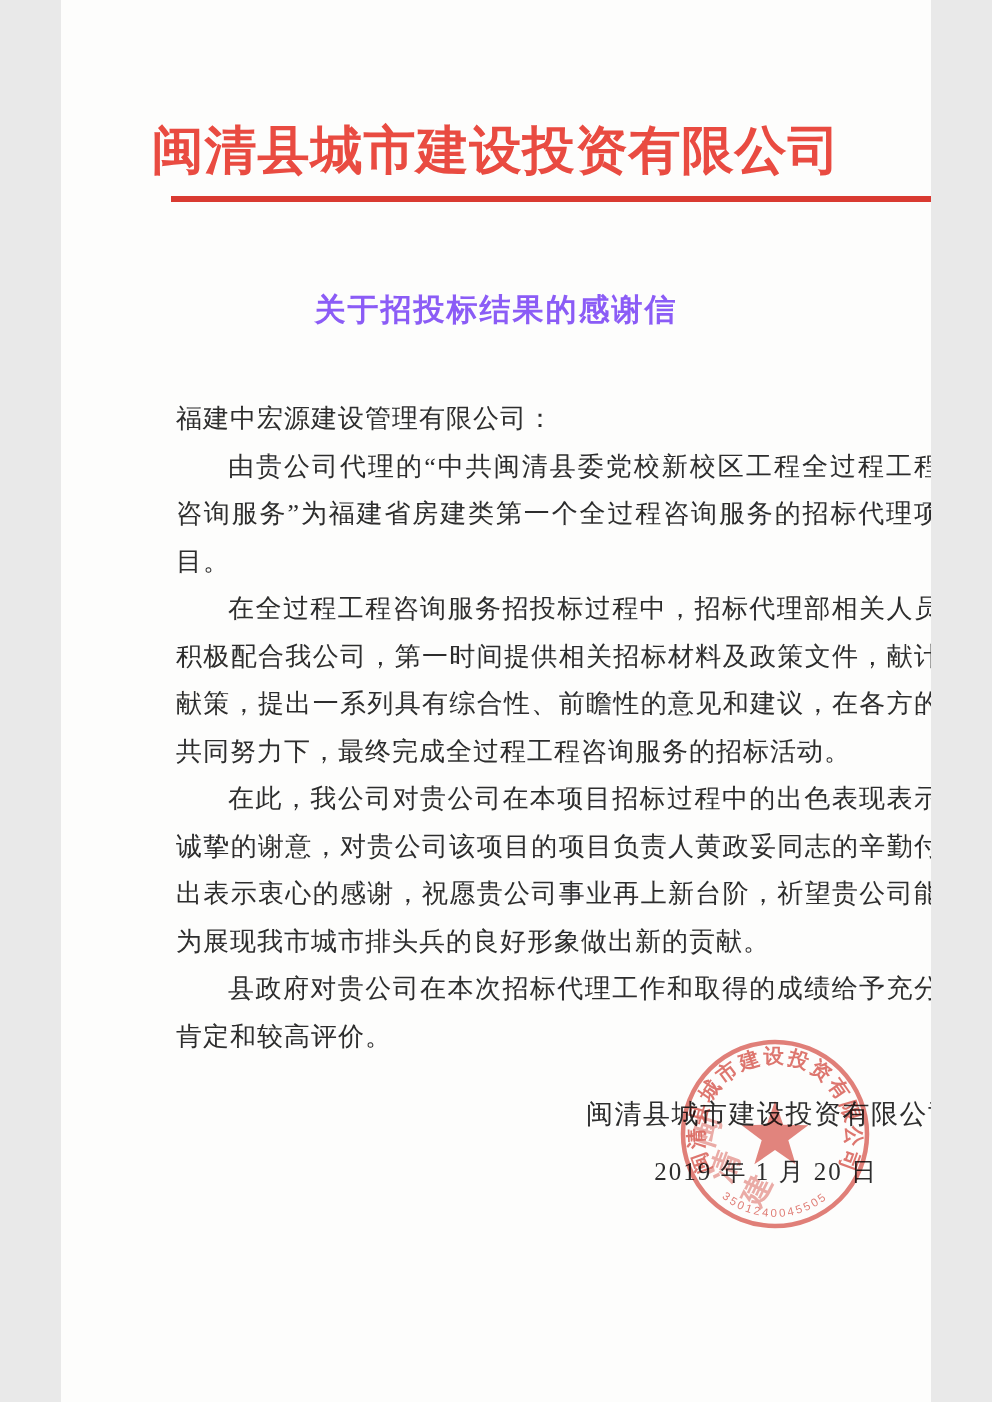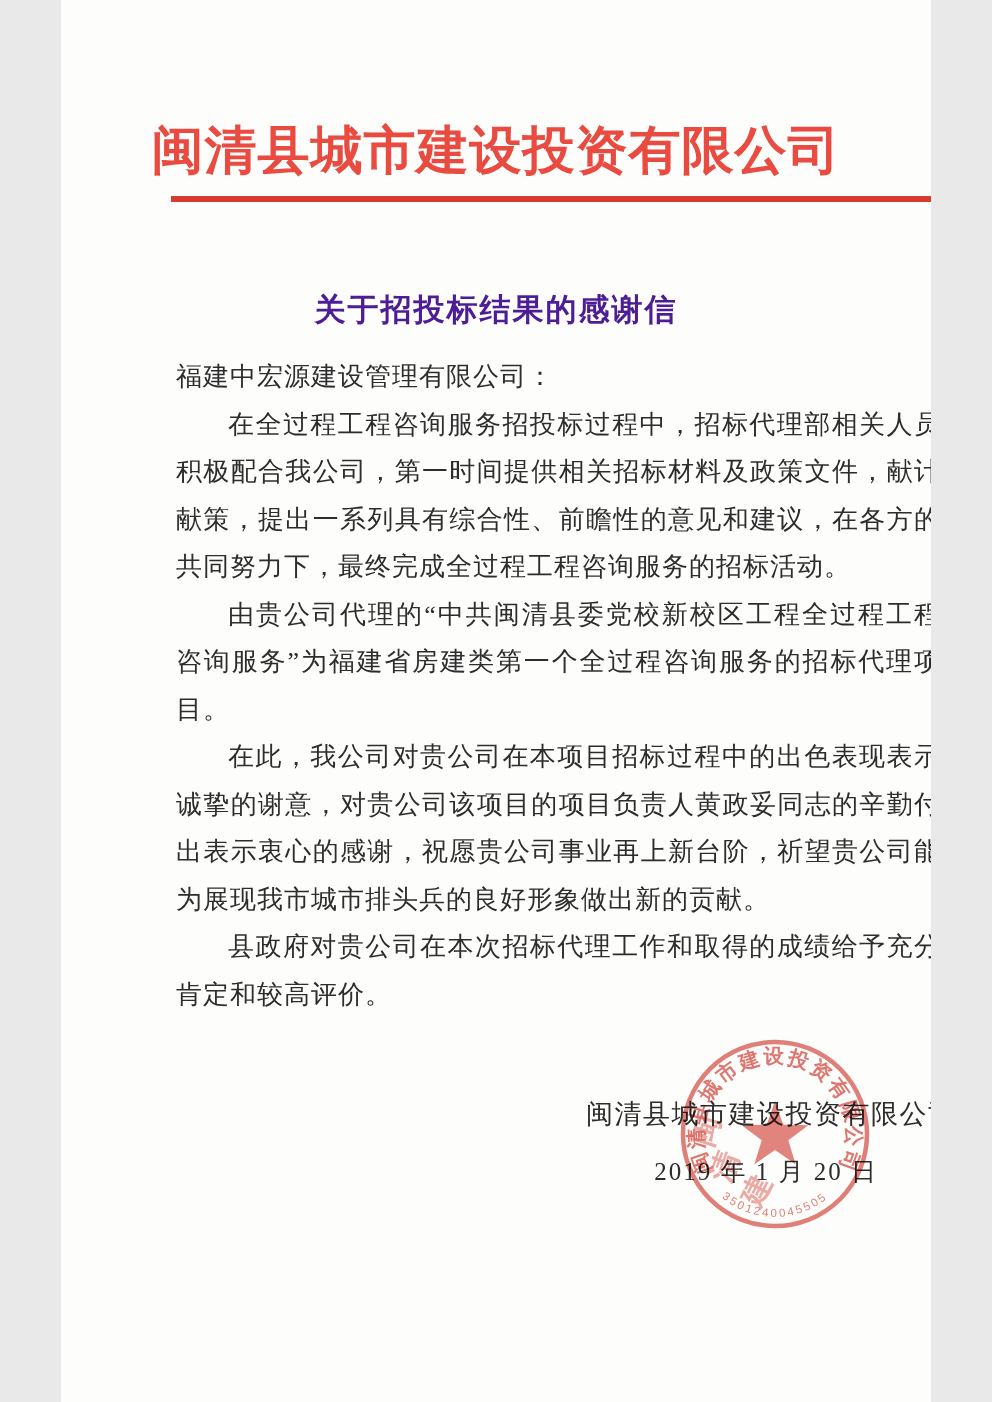--- a/index.html
+++ b/index.html
@@ -23,25 +23,25 @@
   .rule{
     position:absolute;left:110px;top:196px;
     width:772px;height:6px;
     background:#d93a31;
   }
   .doc-title{
     position:absolute;top:289px;left:0;width:100%;
     text-align:center;
     font-size:31px;font-weight:600;
     letter-spacing:2px;
-    color:#4c1d95;
+    color:#8b5cf6;
     font-family:"Liberation Sans","DejaVu Sans",sans-serif;
   }
   .letter-body{
-    position:absolute;left:115px;top:353px;width:765px;
+    position:absolute;left:115px;top:395px;width:765px;
     font-size:26px;line-height:47.5px;
     letter-spacing:1px;
     color:#2d2d2d;
     text-align:justify;
   }
   .letter-body p{margin:0;text-indent:2em;}
   .salutation{margin:0;}
   .closing{
     position:absolute;left:525px;top:1096px;width:360px;
     color:#2d2d2d;
@@ -74,22 +74,22 @@
 <div class="page">
 
   <div class="letterhead">闽清县城市建设投资有限公司</div>
 
   <div class="rule"></div>
 
   <div class="doc-title">关于招投标结果的感谢信</div>
 
   <div class="letter-body">
     <div class="salutation">福建中宏源建设管理有限公司：</div>
+    <p>由贵公司代理的“中共闽清县委党校新校区工程全过程工程咨询服务”为福建省房建类第一个全过程咨询服务的招标代理项目。</p>
     <p>在全过程工程咨询服务招投标过程中，招标代理部相关人员积极配合我公司，第一时间提供相关招标材料及政策文件，献计献策，提出一系列具有综合性、前瞻性的意见和建议，在各方的共同努力下，最终完成全过程工程咨询服务的招标活动。</p>
-    <p>由贵公司代理的“中共闽清县委党校新校区工程全过程工程咨询服务”为福建省房建类第一个全过程咨询服务的招标代理项目。</p>
     <p>在此，我公司对贵公司在本项目招标过程中的出色表现表示诚挚的谢意，对贵公司该项目的项目负责人黄政妥同志的辛勤付出表示衷心的感谢，祝愿贵公司事业再上新台阶，祈望贵公司能为展现我市城市排头兵的良好形象做出新的贡献。</p>
     <p>县政府对贵公司在本次招标代理工作和取得的成绩给予充分肯定和较高评价。</p>
   </div>
 
   <div class="closing">
     <div class="sig-company">闽清县城市建设投资有限公司</div>
     <div class="sig-date">2019 年 1 月 20 日</div>
   </div>
 
   <svg class="seal" viewBox="0 0 216 216">

